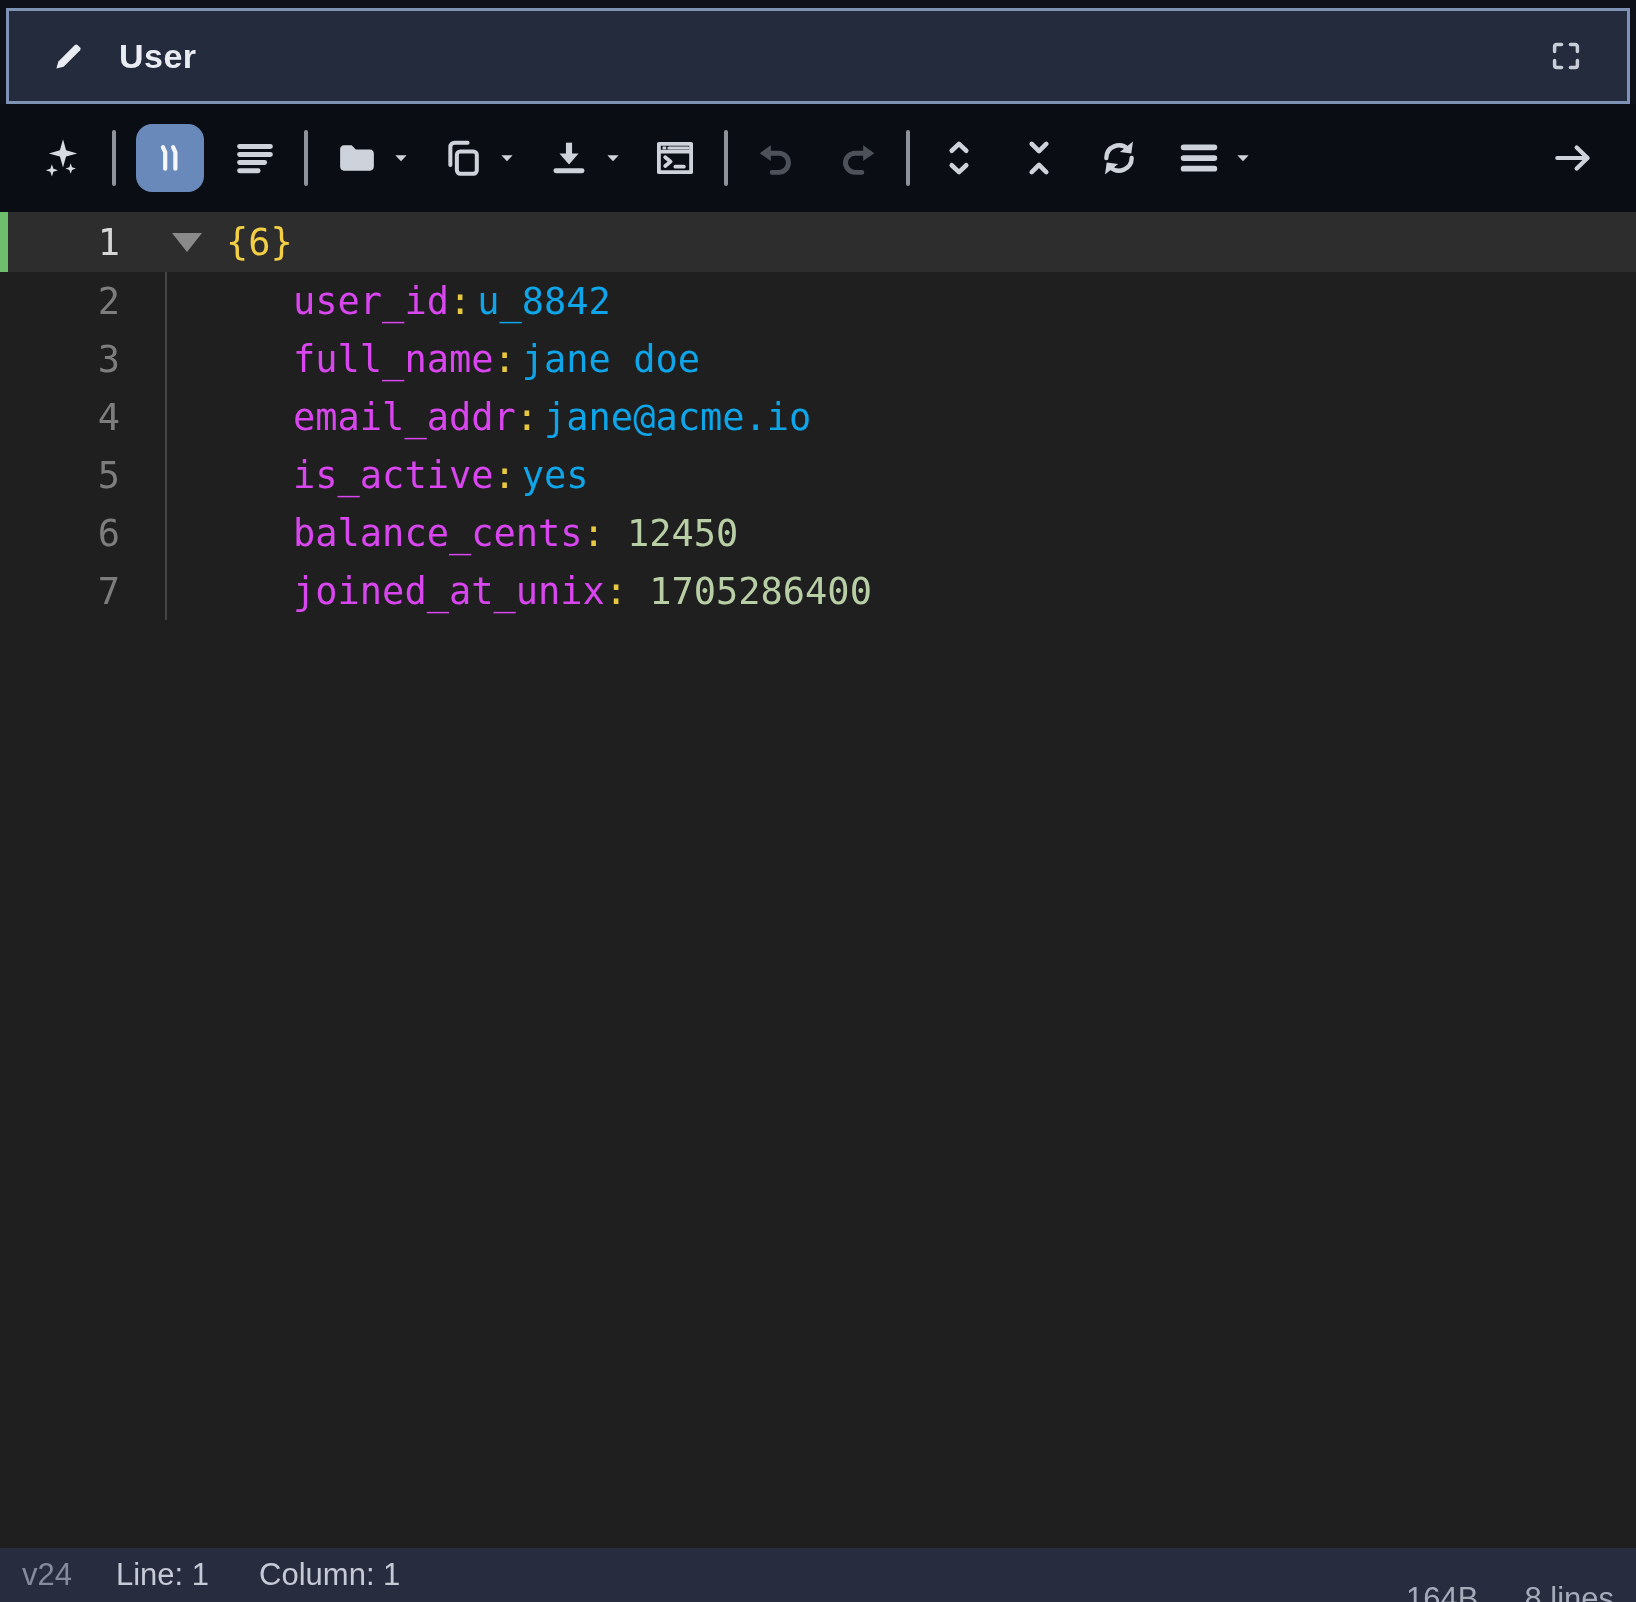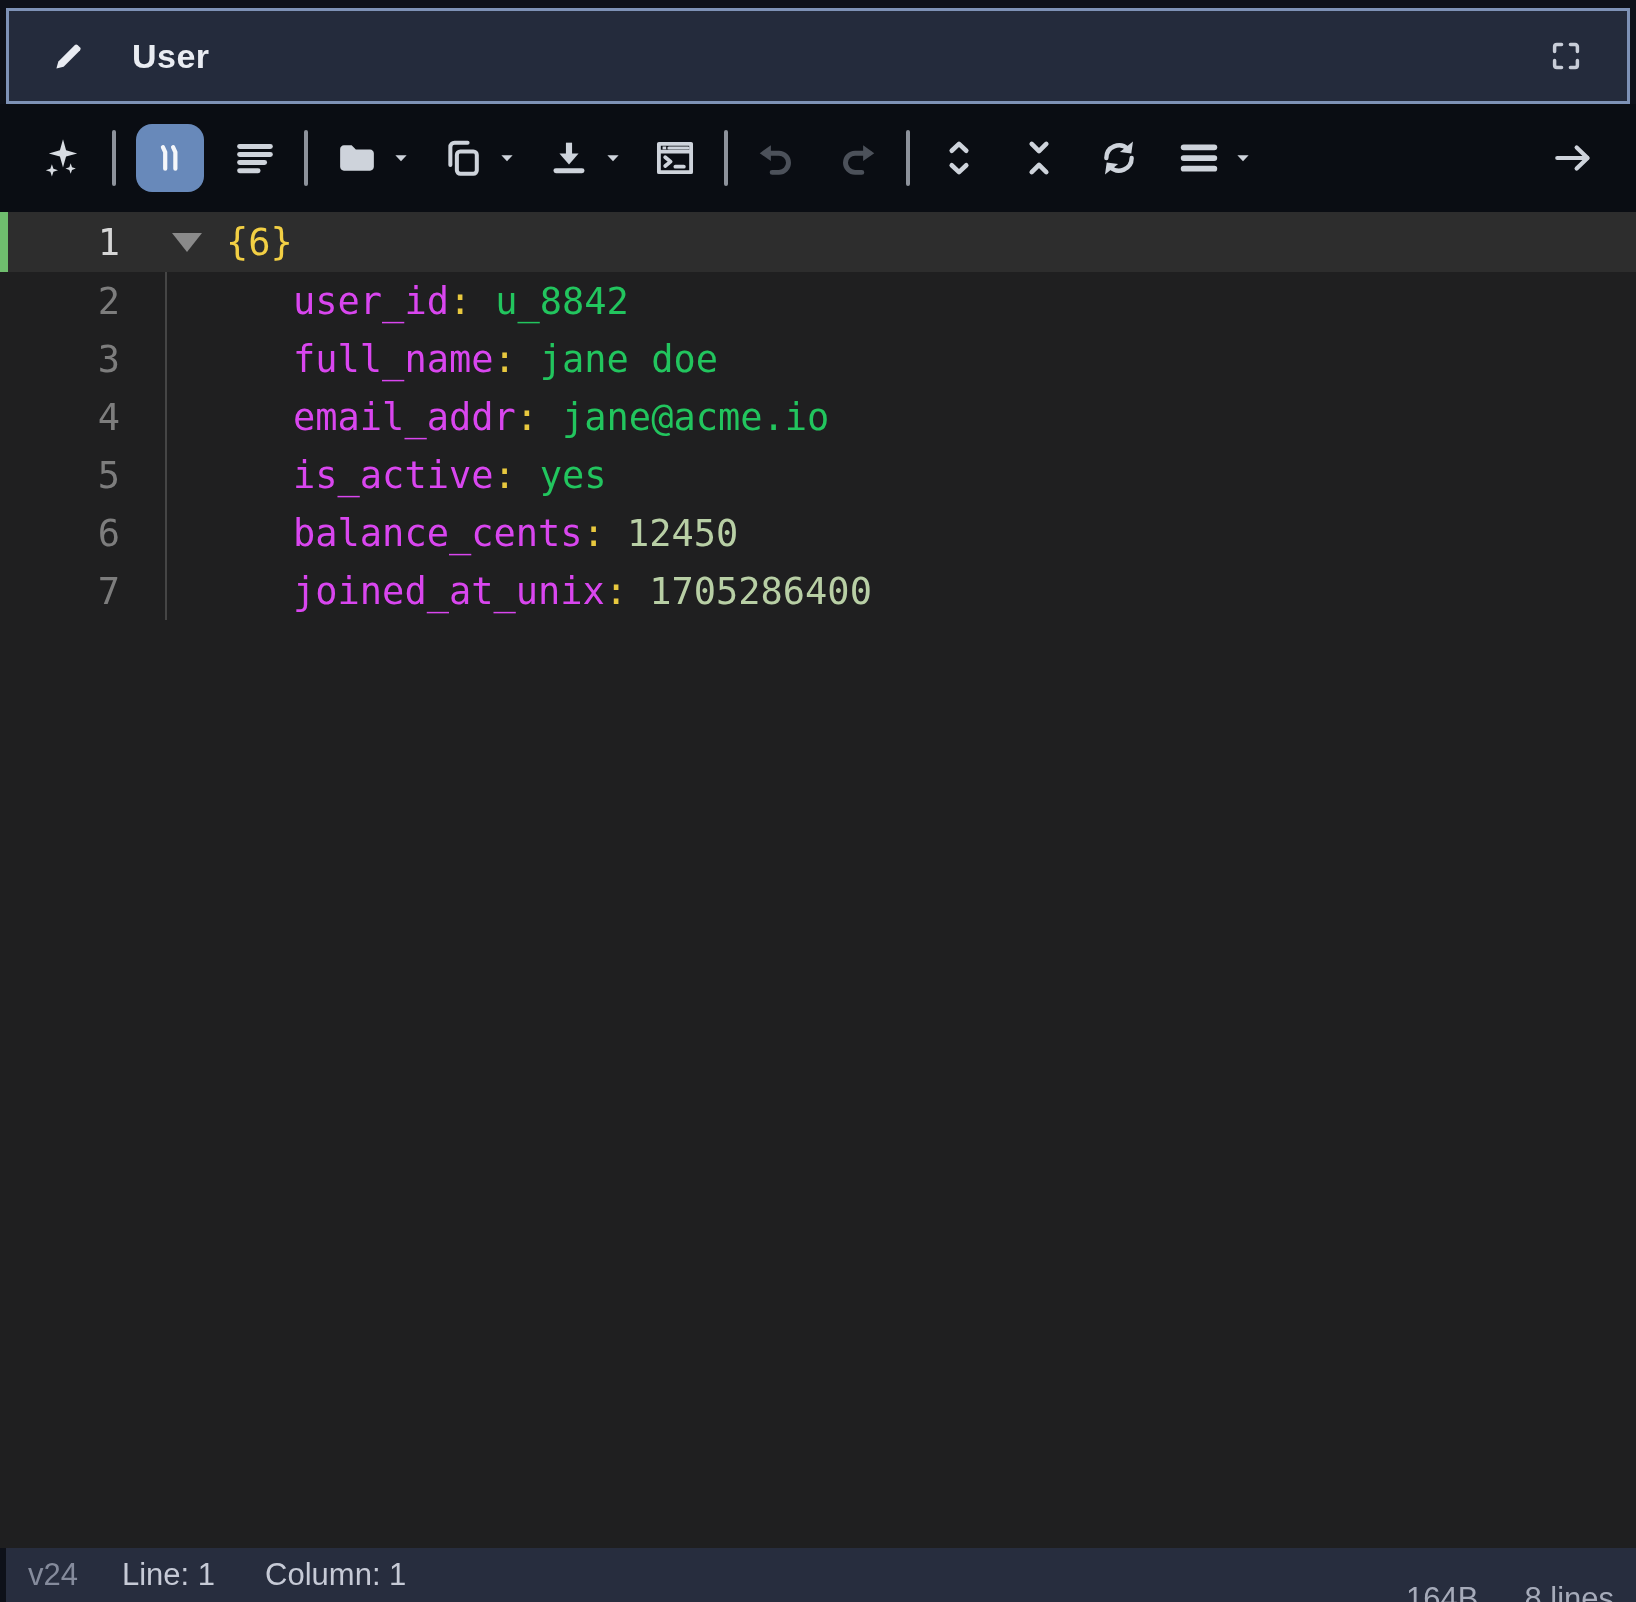--- a/index.html
+++ b/index.html
@@ -11,21 +11,20 @@
     position:relative; overflow:hidden;
   }
 
   
   .header {
     position:absolute; top:8px; left:6px; right:6px; height:96px;
     background:#242b3c;
     border:3px solid #7e92b6;
     display:flex; align-items:center;
     padding:0 42px;
-    gap:13px;
   }
   .header .title {
     color:#e9ecf2; font-size:34px; font-weight:bold; margin-left:32px; letter-spacing:.5px;
   }
   .header .spacer { flex:1; }
   .icon-btn { display:flex; align-items:center; justify-content:center; background:none; border:none; padding:0; cursor:pointer; }
 
   
   .toolbar {
     position:absolute; top:104px; left:0; right:0; height:108px;
@@ -67,26 +66,26 @@
     width:0; height:0; flex:none;
     border-left:15px solid transparent; border-right:15px solid transparent;
     border-top:19px solid #8a8a8a;
     margin-left:52px; cursor:pointer;
   }
   .marker { color:#f2cf44; margin-left:24px; }
   .guide { width:2px; flex:none; align-self:stretch; background:#454545; margin-left:45px; }
   .kv { margin-left:126px; white-space:pre; }
   .key { color:#d946ef; }
   .colon { color:#e8c83e; }
-  .v-string { color:#22c55e; margin-left:24px; }
+  .v-string { color:#0ea5e9; margin-left:6px; }
   .v-number { color:#b8cfa5; margin-left:22px; }
 
   
   .statusbar {
-    position:absolute; bottom:0; left:6px; right:0; height:54px;
+    position:absolute; bottom:0; left:0; right:0; height:54px;
     background:#272d3e;
     display:flex; align-items:center;
     padding:8px 22px;
     font-size:31px; color:#c6cad6;
   }
   .sb-version { color:#858b9c; margin-right:44px; }
   .sb-item { margin-right:50px;text-align:center; }
   .sb-right { margin-left:auto; display:flex; gap:46px; color:#a6abba;margin-top:48px; }
 </style>
 </head>

